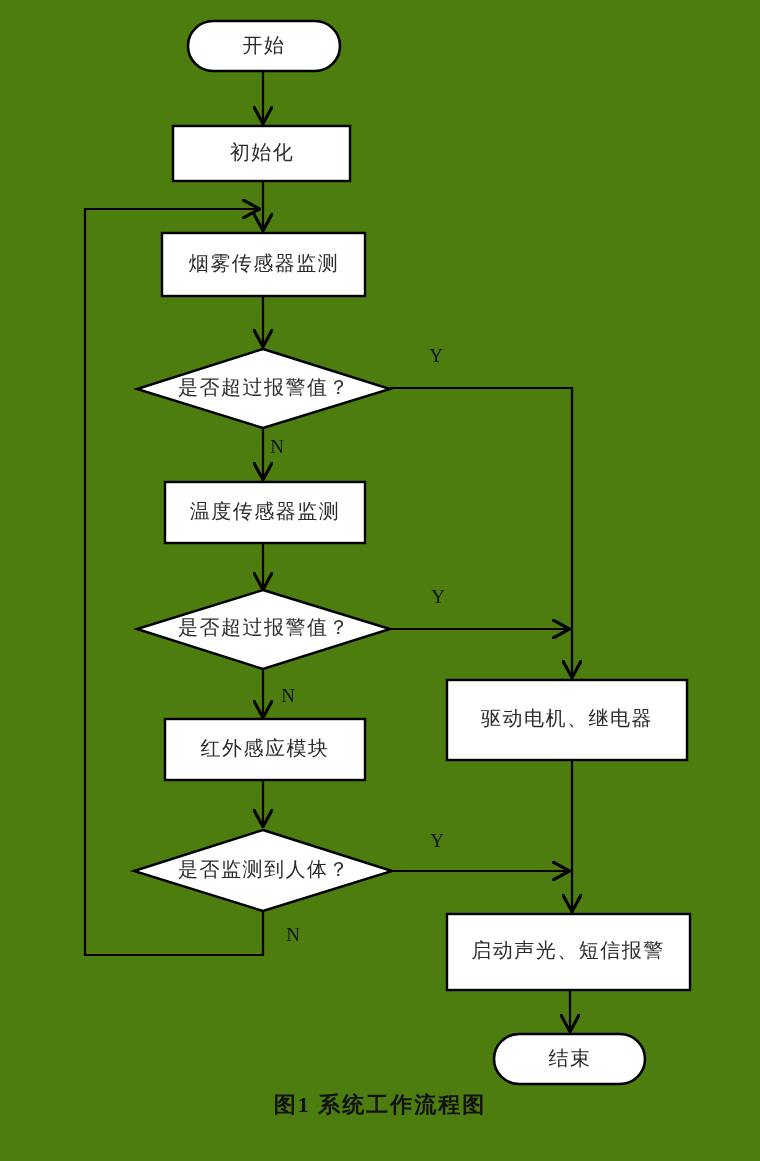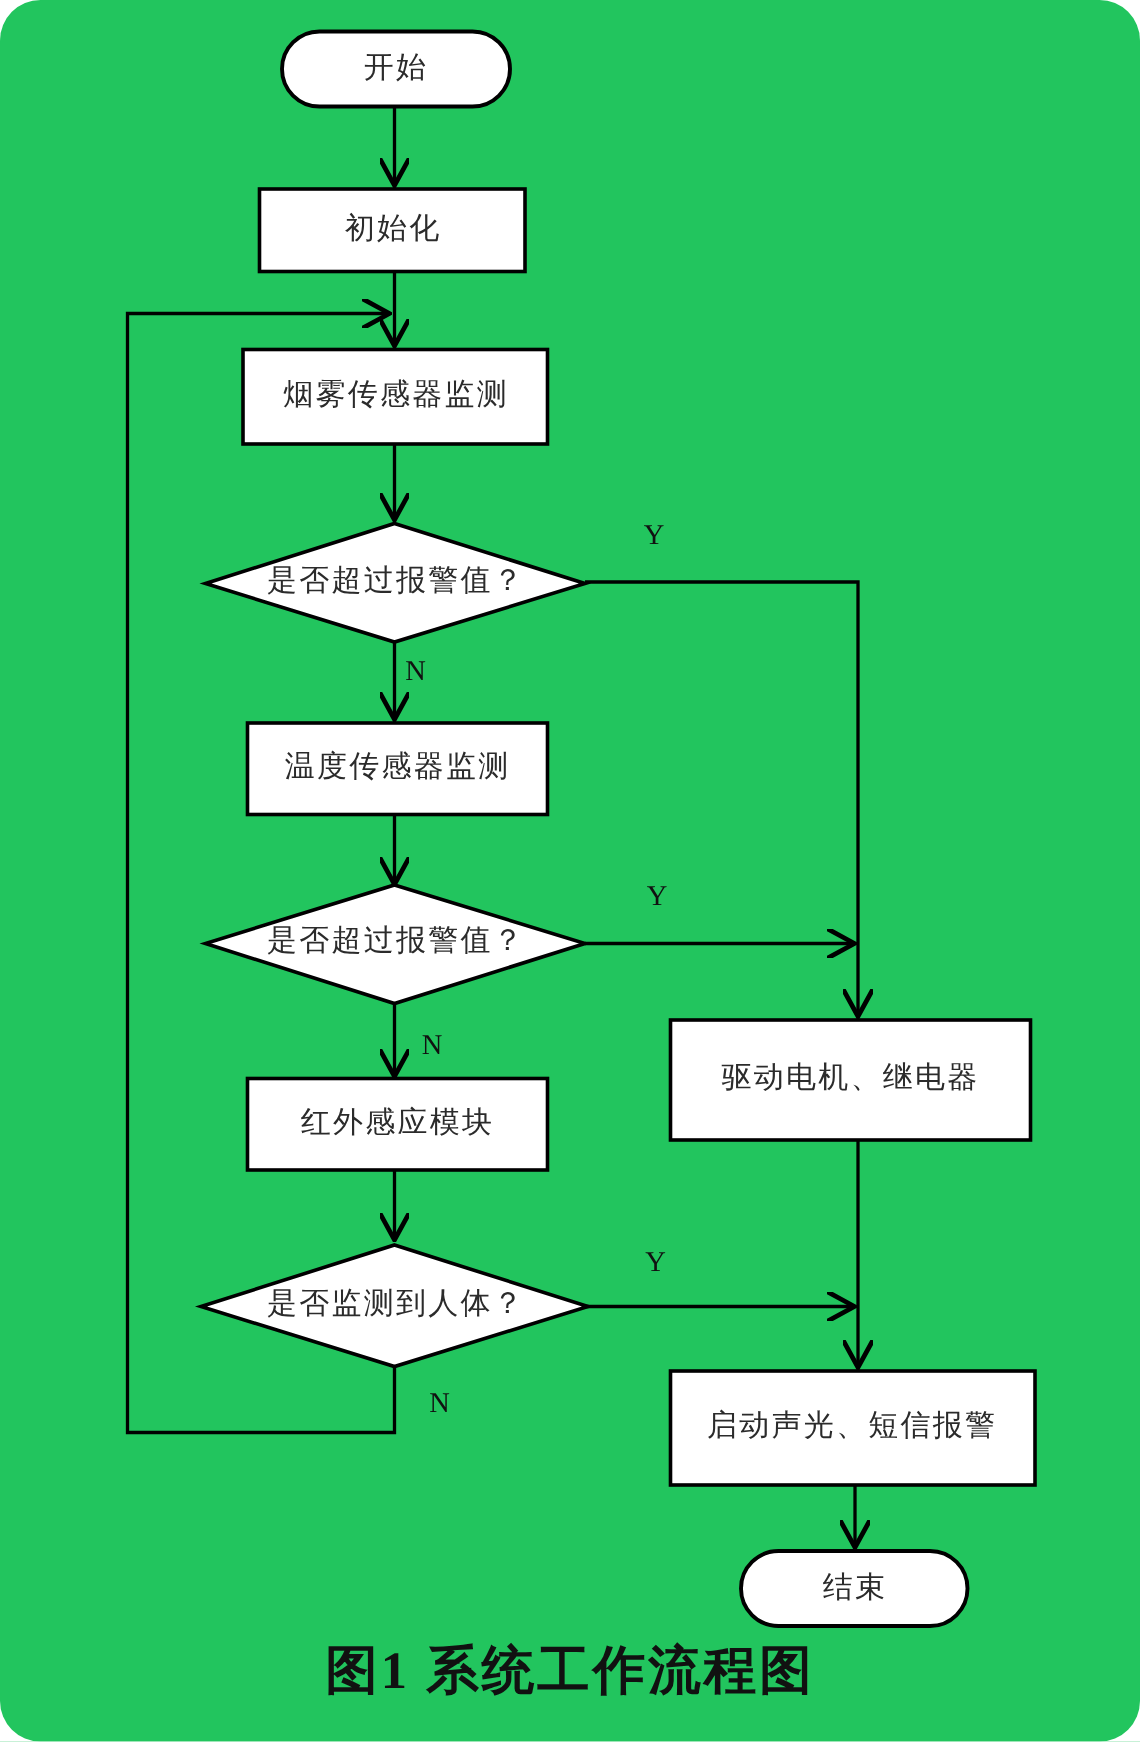--- a/index.html
+++ b/index.html
@@ -9,23 +9,22 @@
     background: #ffffff;
   }
   body {
     font-family: "Liberation Serif", "DejaVu Serif", serif;
     color: #1a1a1a;
   }
   #figure-root {
     position: relative;
     width: 760px;
     height: 1161px;
-    background: #22c55e;
+    background: #4d7c0f;
     overflow: hidden;
-    border-radius: 27px;
   }
   #flow-svg {
     position: absolute;
     left: 0;
     top: 0;
     width: 760px;
     height: 1161px;
   }
   .node-text {
     font-family: "Liberation Serif", "DejaVu Serif", serif;
@@ -62,21 +61,21 @@
     stroke-width: 2.2;
     fill: none;
   }
   .caption {
     position: absolute;
     left: 0;
     top: 1090px;
     width: 760px;
     text-align: center;
     font-family: "Liberation Serif", "DejaVu Serif", serif;
-    font-size: 35px;
+    font-size: 22px;
     font-weight: bold;
     color: #111111;
     letter-spacing: 2px;
   }
 </style>
 </head>
 <body>
 
 <div id="figure-root">
 

